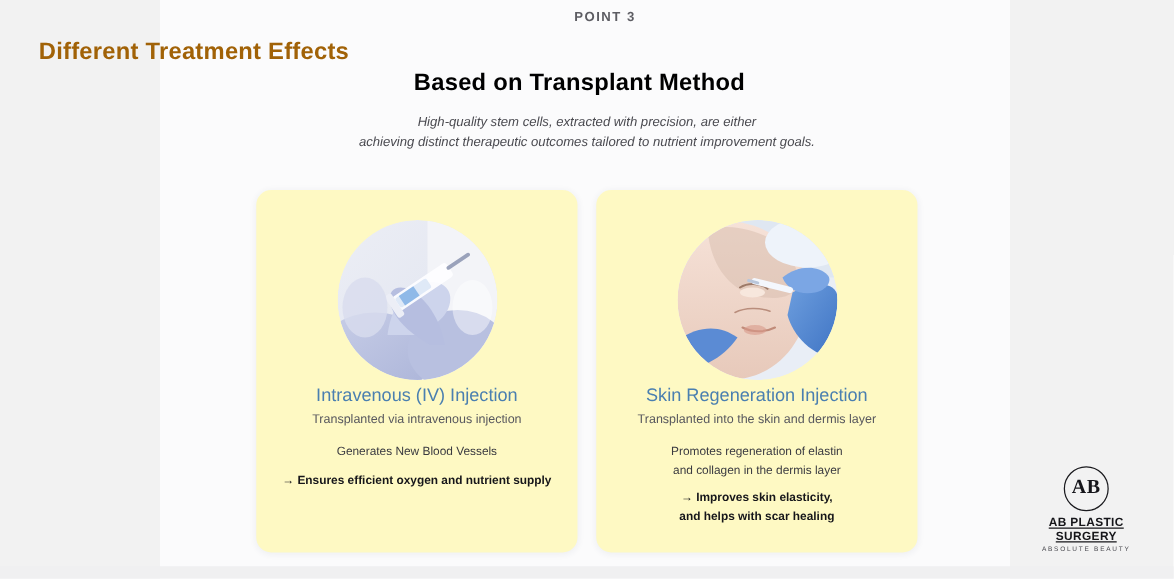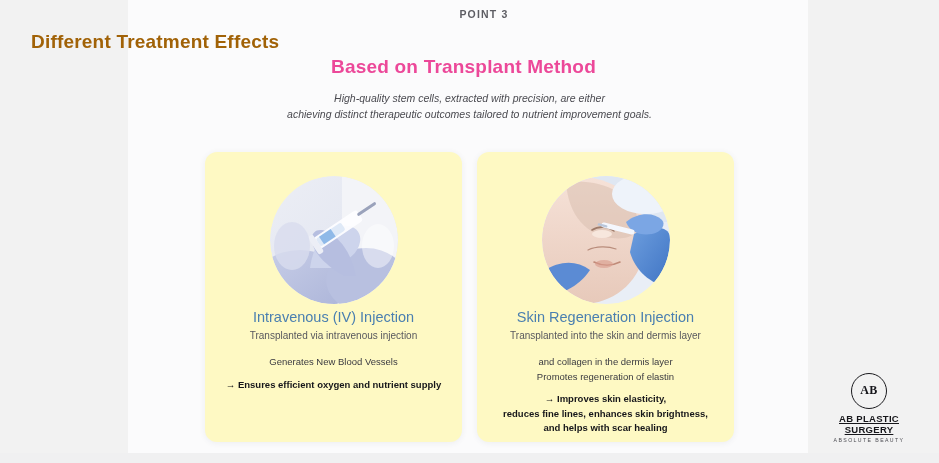--- a/index.html
+++ b/index.html
@@ -54,21 +54,21 @@
     color: #a16207;
     letter-spacing: 0.2px;
     margin-left: 31px;
   }
   .title-2 {
     position: absolute;
     top: 56px; left: 0; right: 12px;
     text-align: center;
     font-size: 19px;
     font-weight: bold;
-    color: #ec4899;
+    color: #000000;
     letter-spacing: 0.2px;
   }
   .lede {
     position: absolute;
     top: 90px; left: 0; right: 0;
     text-align: center;
     font-size: 10.5px;
     line-height: 16px;
     color: #4a4a50;
     font-style: italic;
@@ -137,21 +137,21 @@
     width: 36px; height: 36px;
     margin: 0 auto 4px auto;
     border: 1.4px solid #1a1a1e;
     border-radius: 50%;
     position: relative;
   }
   .logo-mark span {
     position: absolute;
     left: 0; right: 0; top: 50%;
     transform: translateY(-52%);
-    font-size: 12px;
+    font-size: 16px;
     font-weight: bold;
     letter-spacing: 0.5px;
     color: #15151a;
     font-family: "Liberation Serif", serif;
   }
   .logo-name {
     font-size: 9.5px;
     font-weight: bold;
     letter-spacing: 0.3px;
     color: #16161a;
@@ -260,25 +260,24 @@
             <path d="M84 46 C96 36 112 36 120 44 C124 48 120 56 110 58 C98 60 88 56 84 46 Z" fill="#7ba6e4"></path>
             <rect x="60" y="46" width="34" height="5" rx="2.5" transform="rotate(14 60 46)" fill="#f4f7fd"></rect>
             <rect x="56" y="47" width="10" height="2.4" rx="1.2" transform="rotate(14 56 47)" fill="#b9c6da"></rect>
             <ellipse cx="104" cy="18" rx="34" ry="20" fill="#eef3fa"></ellipse>
           </g>
         </svg>
       </div>
       <div class="card-title">Skin Regeneration Injection</div>
       <div class="card-sub">Transplanted into the skin and dermis layer</div>
       <div class="card-body">
+        <div class="plain">Promotes regeneration of elastin</div>
         <div class="plain">and collagen in the dermis layer</div>
-        <div class="plain">Promotes regeneration of elastin</div>
         <div style="height:8px"></div>
         <div class="strong">→ Improves skin elasticity,</div>
-        <div class="strong">reduces fine lines, enhances skin brightness,</div>
         <div class="strong">and helps with scar healing</div>
       </div>
     </div>
 
   </div>
 
   <div class="logo">
     <div class="logo-mark">
       <span>AB</span>
     </div>

